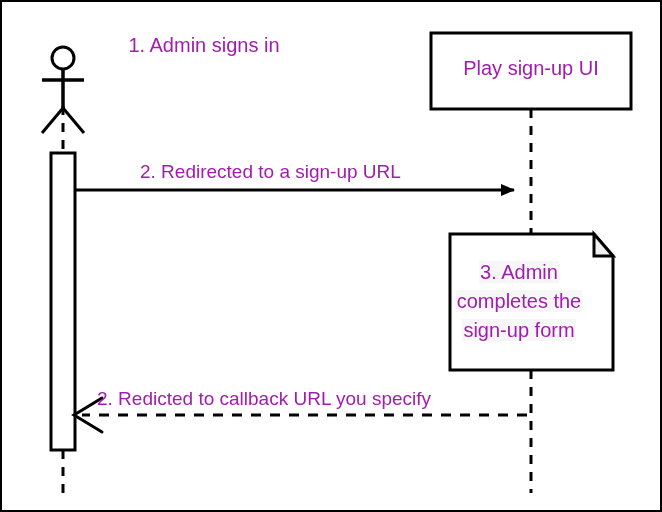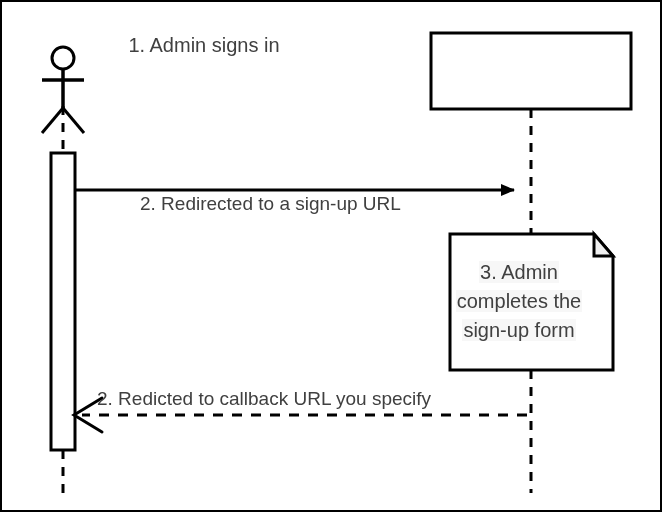--- a/index.html
+++ b/index.html
@@ -22,21 +22,21 @@
   }
   .svg-layer {
     position: absolute;
     left: 0;
     top: 0;
     width: 662px;
     height: 512px;
   }
   .txt {
     position: absolute;
-    color: #404040;
+    color: #a21caf;
     font-family: "Liberation Sans", sans-serif;
     white-space: nowrap;
     line-height: 1.0;
   }
 
   
   #actor-caption {
     left: 96px;
     top: 30px;
     width: 212px;
@@ -53,21 +53,20 @@
     width: 200px;
     text-align: center;
     font-size: 20px;
   }
 
   
   #msg2-label {
     left: 138px;
     top: 160px;
     font-size: 19px;
-    margin-top: 32px;
   }
 
   
   #msg4-label {
     left: 95px;
     top: 387px;
     font-size: 19px;
   }
 
   
@@ -122,20 +121,21 @@
     <polyline points="100,396 72,413 100,430" fill="none" stroke="#000000" stroke-width="3" stroke-linecap="round" stroke-linejoin="miter"></polyline>
 
     <path d="M448,232 L592,232 L611,254 L611,368 L448,368 Z" fill="#ffffff" stroke="#000000" stroke-width="3" stroke-linejoin="miter"></path>
     <path d="M592,232 L592,254 L611,254 Z" fill="#f0f0f0" stroke="#000000" stroke-width="3" stroke-linejoin="miter"></path>
   </svg>
 
   <div class="txt" id="actor-caption">
     <span>1. Admin signs in</span><br>
   </div>
 
+  <div class="txt" id="participant-label">Play sign-up UI</div>
 
   <div class="txt" id="msg2-label">2. Redirected to a sign-up URL</div>
 
   <div class="txt" id="msg4-label">2. Redicted to callback URL you specify</div>
 
   <div class="txt" id="note-text">
     <span class="nl">3. Admin</span><br>
     <span class="nl">completes the</span><br>
     <span class="nl">sign-up form</span>
   </div>

